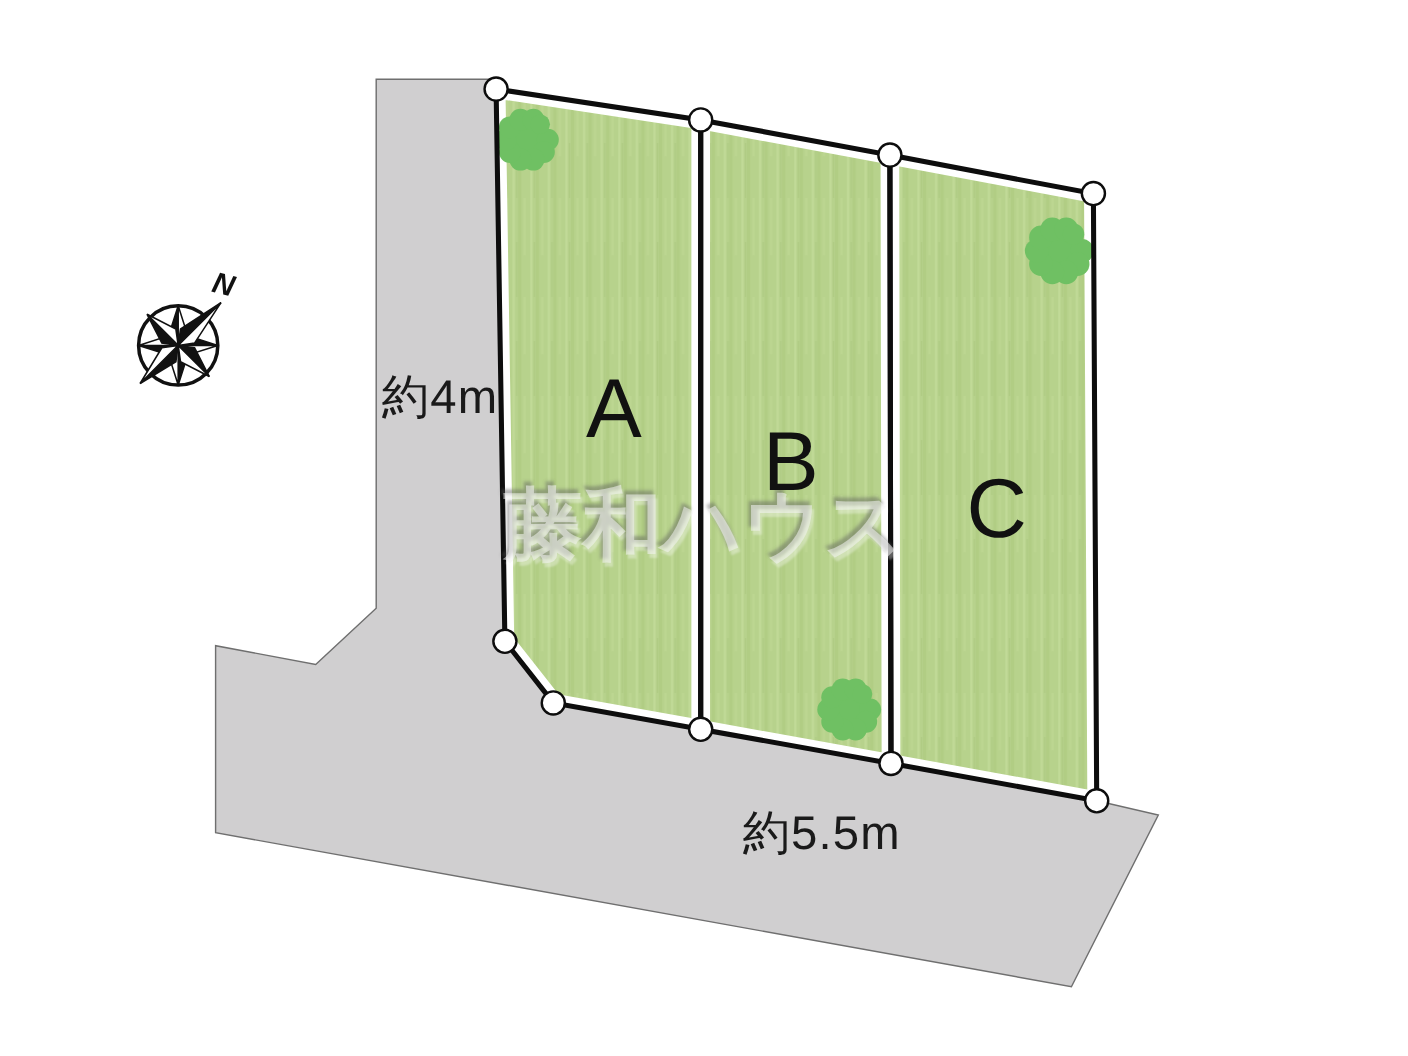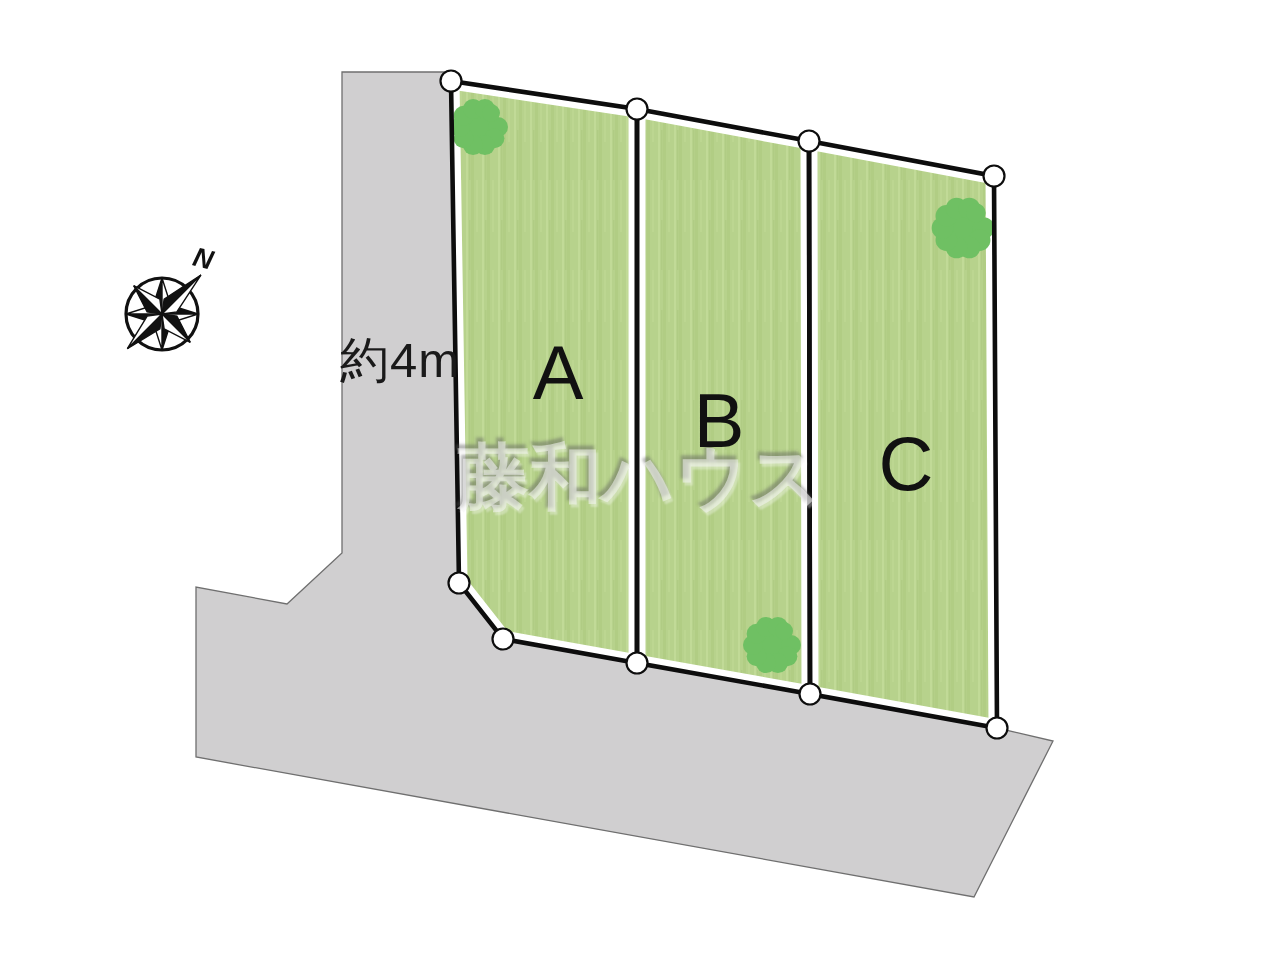--- a/index.html
+++ b/index.html
@@ -7,21 +7,21 @@
     position:relative;
     width:1280px;height:960px;
     background:#ffffff;
     overflow:hidden;
     font-family:"Liberation Sans", sans-serif;
   }
   #plan-svg{position:absolute;left:0;top:0;z-index:1;}
   .abs{position:absolute;transform:translate(-50%,-50%);white-space:nowrap;}
   .dim-label{
     z-index:3;
-    font-size:49px;
+    font-size:43px;
     color:#1a1a1a;
     letter-spacing:1px;
   }
   .lot-letter{
     z-index:4;
     font-size:76px;
     color:#111111;
     font-weight:400;
   }
   .watermark{
@@ -163,19 +163,20 @@
       </g>
     </g>
   </svg>
 
   <span class="abs watermark" style="left:640px;top:478px;">藤和ハウス</span>
 
   <span class="abs north-label" style="left:203px;top:259px;">N</span>
 
   <span class="abs dim-label" style="left:400px;top:361px;">約4m</span>
 
+  <span class="abs dim-label" style="left:747px;top:758px;">約5.5m</span>
 
   <span class="abs lot-letter" style="left:558px;top:372px;">A</span>
 
   <span class="abs lot-letter" style="left:719px;top:420px;">B</span>
 
   <span class="abs lot-letter" style="left:906px;top:463px;">C</span>
 </div>
 
 </body></html>

